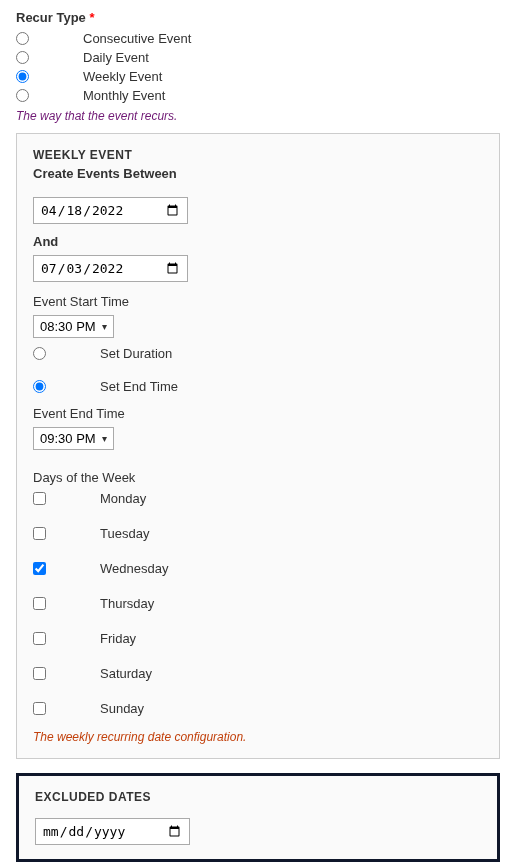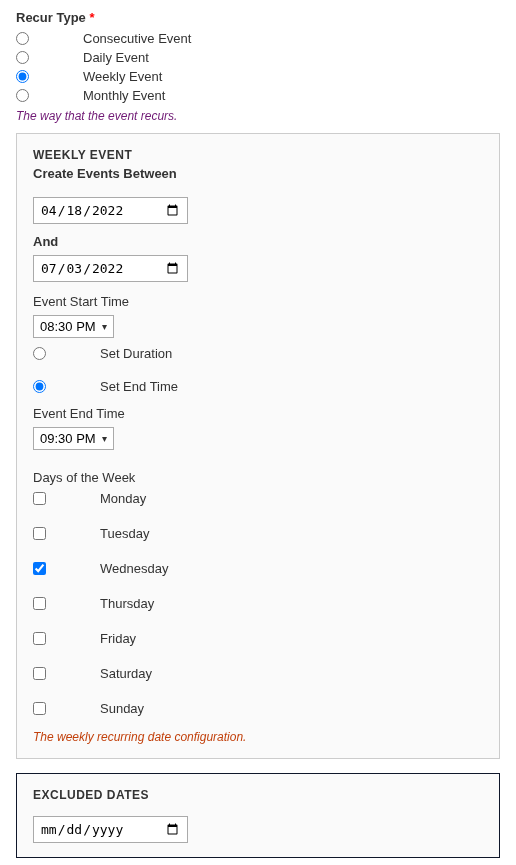--- a/index.html
+++ b/index.html
@@ -175,21 +175,21 @@
 
     .weekly-hint {
       color: #c2410c;
       font-size: 12px;
       font-style: italic;
       margin-top: 14px;
     }
 
     
     .excluded-panel {
-      border: 1px solid #0f172a;
+      border: 3px solid #0f172a;
       background: #fafafa;
       padding: 14px 16px;
     }
 
     .excluded-panel-title {
       font-size: 12px;
       font-weight: bold;
       letter-spacing: 0.5px;
       text-transform: uppercase;
       color: #333;

